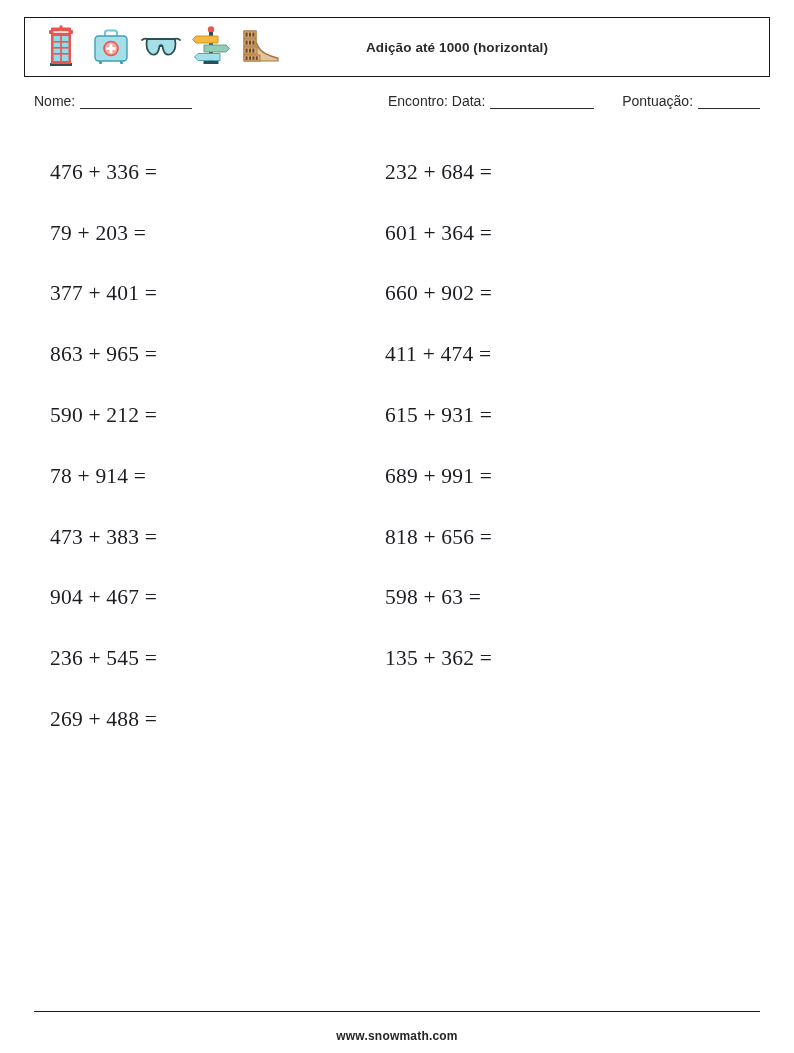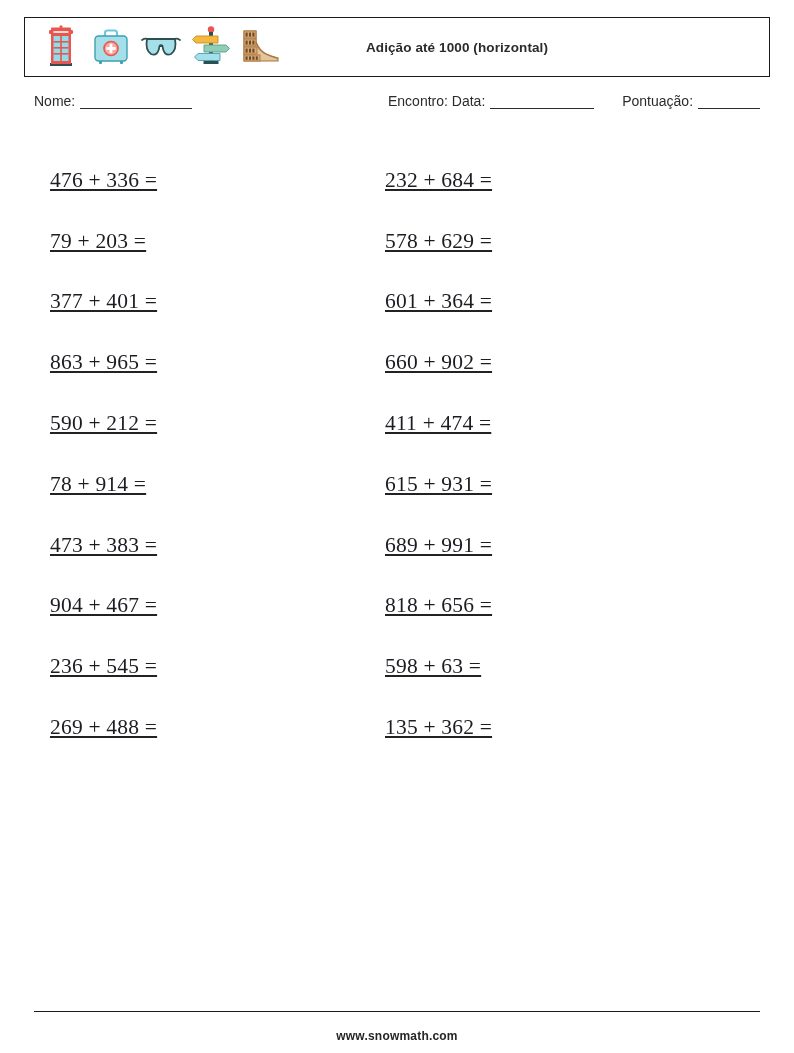--- a/index.html
+++ b/index.html
@@ -90,22 +90,21 @@
 
   
   .problems {
     position: absolute;
     left: 0;
     top: 138px;
     width: 794px;
   }
   .prob-col {
     position: absolute;
-    top: 12px;
-    text-decoration: underline;
+    top: 4px;
   }
   .prob-col.left  { left: 50px; }
   .prob-col.right { left: 385px; }
 
   .prob-row {
     height: 60.8px;
     display: flex;
     align-items: center;
     font-family: "Liberation Serif", serif;
     font-size: 21.5px;
@@ -241,21 +240,20 @@
     <div class="prob-row">590 + 212 =</div>
     <div class="prob-row">78 + 914 =</div>
     <div class="prob-row">473 + 383 =</div>
     <div class="prob-row">904 + 467 =</div>
     <div class="prob-row">236 + 545 =</div>
     <div class="prob-row">269 + 488 =</div>
   </div>
 
   <div class="prob-col right">
     <div class="prob-row">232 + 684 =</div>
-    <div class="prob-row">578 + 629 =</div>
     <div class="prob-row">601 + 364 =</div>
     <div class="prob-row">660 + 902 =</div>
     <div class="prob-row">411 + 474 =</div>
     <div class="prob-row">615 + 931 =</div>
     <div class="prob-row">689 + 991 =</div>
     <div class="prob-row">818 + 656 =</div>
     <div class="prob-row">598 + 63 =</div>
     <div class="prob-row">135 + 362 =</div>
   </div>
 

